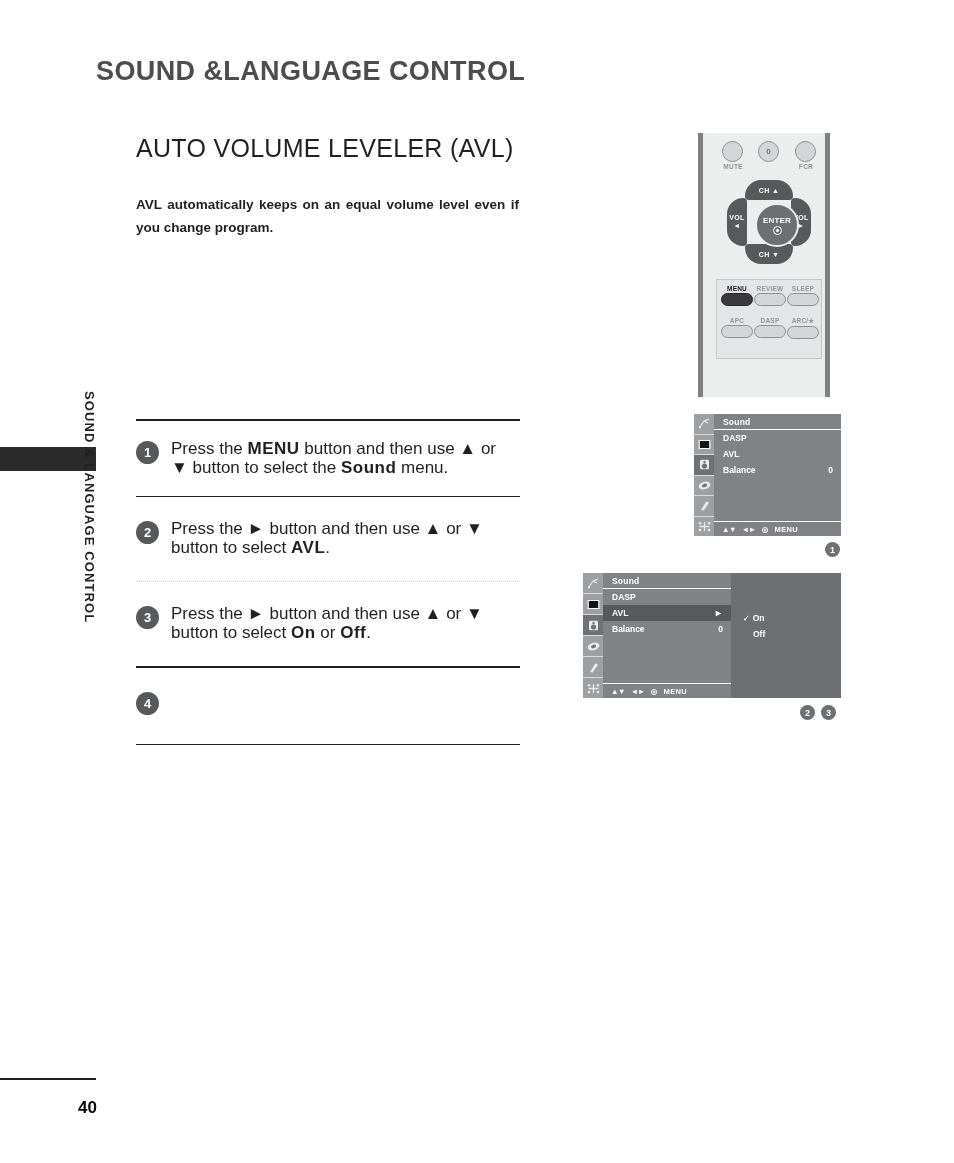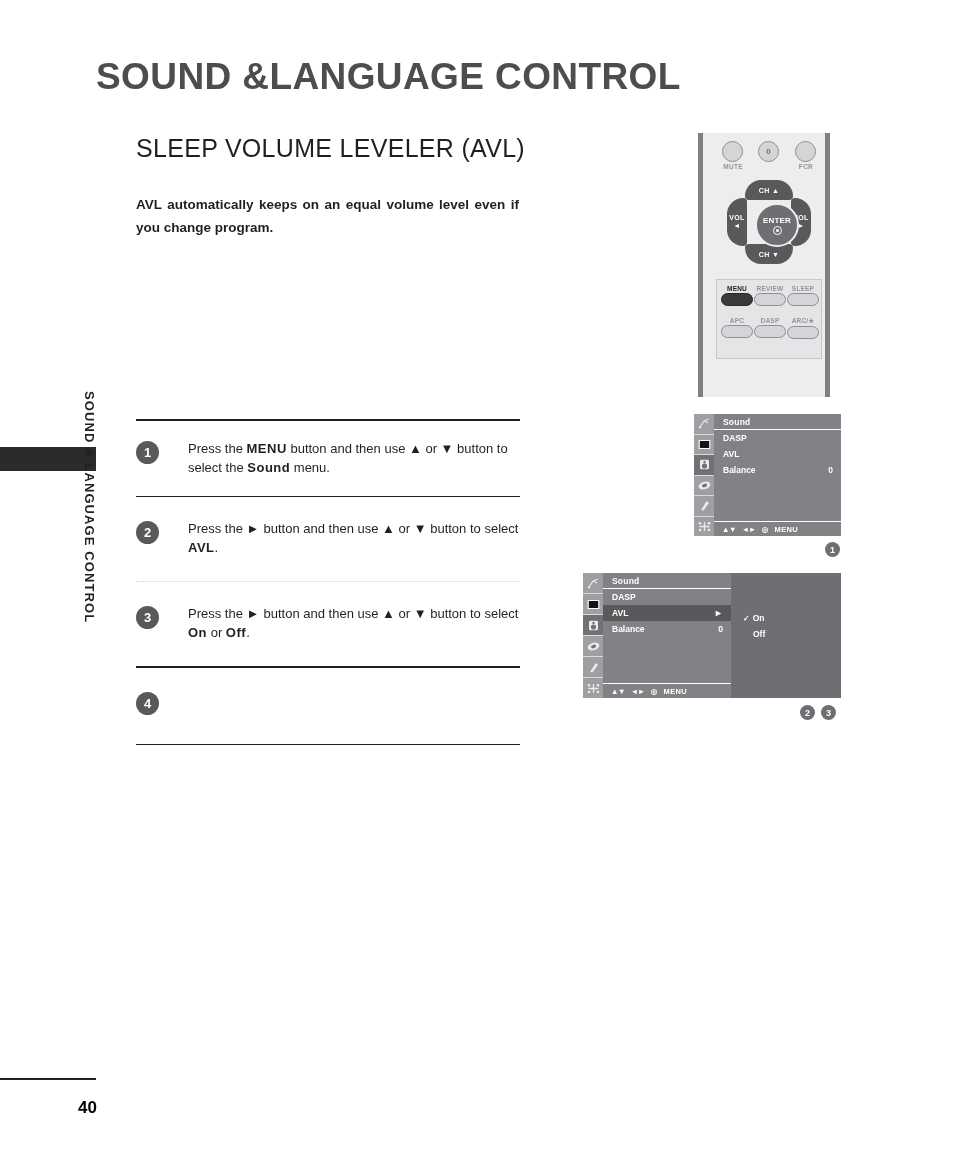--- a/index.html
+++ b/index.html
@@ -16,21 +16,21 @@
     overflow: hidden;
   }
 
   
   #page-root { position: absolute; inset: 0; }
 
   .chapter-title {
     position: absolute;
     left: 96px;
     top: 56px;
-    font-size: 37px;
+    font-size: 27px;
     font-weight: bold;
     letter-spacing: 0.4px;
     color: #4d4d4f;
     white-space: nowrap;
   }
 
   .section-title {
     position: absolute;
     left: 136px;
     top: 134px;
@@ -120,22 +120,22 @@
     background: #58595b;
     color: #fff;
     font-size: 13px;
     font-weight: bold;
     display: flex;
     align-items: center;
     justify-content: center;
     margin-top: 2px;
   }
   .step-text {
-    margin-left: 29px;
-    font-size: 13px;
+    margin-left: 12px;
+    font-size: 17px;
     line-height: 19px;
     color: #231f20;
     width: 340px;
   }
   .step-text .b { font-weight: bold; letter-spacing: 0.5px; }
   .s1 { padding: 18px 0 19px 0; }
   .s2 { padding: 22px 0 24px 0; }
   .s3 { padding: 22px 0 24px 0; }
   .s4 { padding: 22px 0 29px 0; }
 
@@ -308,21 +308,21 @@
   #marker-1 { left: 825px; top: 542px; }
   #marker-2 { left: 800px; top: 705px; }
   #marker-3 { left: 821px; top: 705px; }
 </style>
 </head>
 <body>
 
 <div id="page-root">
 
   <div class="chapter-title">SOUND &amp;LANGUAGE CONTROL</div>
-  <div class="section-title">SLEEP VOLUME LEVELER (AVL)</div>
+  <div class="section-title">AUTO VOLUME LEVELER (AVL)</div>
   <div class="intro">AVL automatically keeps on an equal volume level even if you change program.</div>
 
   <div class="side-tab"></div>
   <div class="side-label">SOUND &amp; LANGUAGE CONTROL</div>
   <div class="footer-rule"></div>
   <div class="page-number">40</div>
 
   <div class="steps">
     <div class="rule-solid"></div>
 

